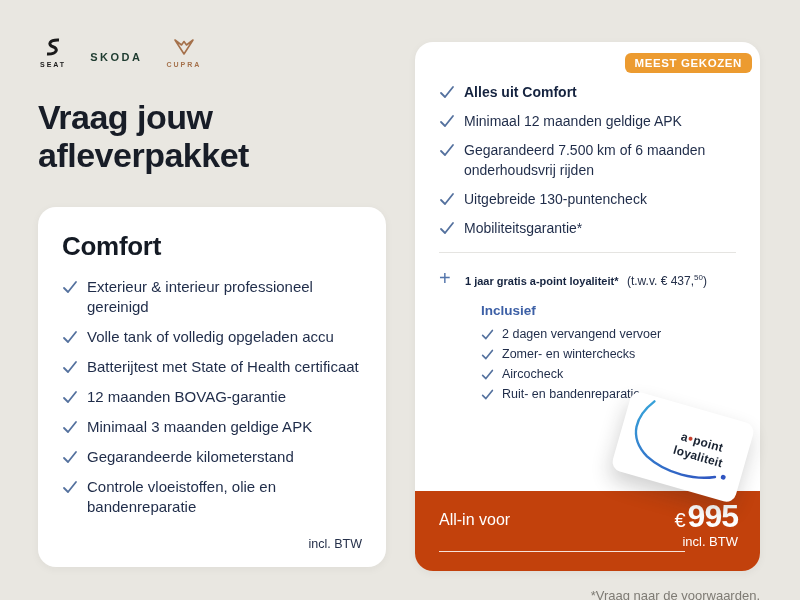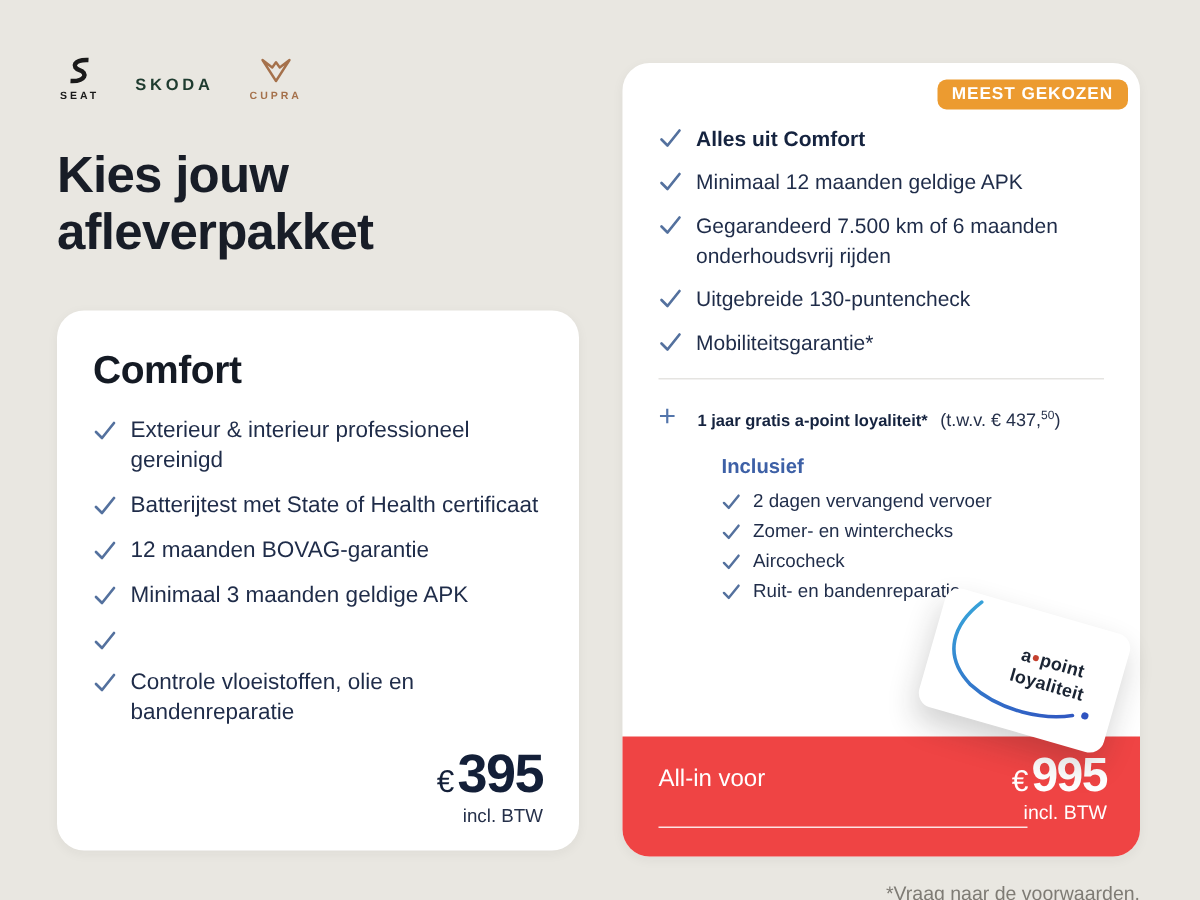--- a/index.html
+++ b/index.html
@@ -78,21 +78,21 @@
     position:absolute;right:8px;top:24px;width:78px;text-align:center;
     font-size:12px;font-weight:bold;color:#1A2433;line-height:15px;letter-spacing:0.2px;
   }
   .loyalty-dot{
     display:inline-block;width:4px;height:4px;border-radius:50%;
     background:#C5402E;margin:0 1px 1px 1px;vertical-align:middle;
   }
   
   .allin-bar{
     position:absolute;left:0;right:0;bottom:0;height:80px;
-    background:#ef4444;border-radius:0 0 18px 18px;color:#FFFFFF;z-index:1;margin-top:24px;
+    background:#c2410c;border-radius:0 0 18px 18px;color:#FFFFFF;z-index:1;margin-top:24px;
   }
   .allin-label{position:absolute;left:24px;top:20px;font-size:16px;}
   .allin-rule{position:absolute;left:24px;bottom:19px;width:246px;border-top:1px solid rgba(255,255,255,0.85);}
   .allin-price{position:absolute;right:22px;top:9px;text-align:right;}
   .allin-price .euro{font-size:20px;}
   .allin-price .amount{font-size:32px;}
   .allin-price .price-note{color:#FFFFFF;font-size:13px;margin-top:2px;}
   
   .disclaimer{position:absolute;right:40px;top:588px;font-size:13px;color:#7E7B74;}
 </style>
@@ -115,69 +115,73 @@
     <div class="glyph">
       <svg width="26" height="20" viewBox="0 0 26 20" fill="none">
         <path d="M13 17 L4 3 L10.5 8 L13 4.5 L15.5 8 L22 3 Z" fill="none" stroke="#A5714B" stroke-width="1.6" stroke-linejoin="round"></path>
       </svg>
     </div>
     <div class="wordmark">CUPRA</div>
   </div>
 </div>
 
 <div class="page-title">
-  <div>Kies jouw</div>
+  <div>Vraag jouw</div>
   <div>afleverpakket</div>
 </div>
 
 <div class="card card-comfort">
   <div class="card-inner">
     <div class="card-title">Comfort</div>
     <ul class="features">
       <li>
         <svg class="check" width="16" height="16" viewBox="0 0 16 16">
             <path d="M2 9 L6 13 L14 3" stroke="#54719E" stroke-width="1.8" fill="none" stroke-linecap="round" stroke-linejoin="round"></path>
           </svg>
         <span class="txt">Exterieur &amp; interieur professioneel gereinigd</span>
       </li>
       <li>
         <svg class="check" width="16" height="16" viewBox="0 0 16 16">
             <path d="M2 9 L6 13 L14 3" stroke="#54719E" stroke-width="1.8" fill="none" stroke-linecap="round" stroke-linejoin="round"></path>
           </svg>
+        <span class="txt">Volle tank of volledig opgeladen accu</span>
+      </li>
+      <li>
+        <svg class="check" width="16" height="16" viewBox="0 0 16 16">
+            <path d="M2 9 L6 13 L14 3" stroke="#54719E" stroke-width="1.8" fill="none" stroke-linecap="round" stroke-linejoin="round"></path>
+          </svg>
         <span class="txt">Batterijtest met State of Health certificaat</span>
       </li>
       <li>
         <svg class="check" width="16" height="16" viewBox="0 0 16 16">
             <path d="M2 9 L6 13 L14 3" stroke="#54719E" stroke-width="1.8" fill="none" stroke-linecap="round" stroke-linejoin="round"></path>
           </svg>
         <span class="txt">12 maanden BOVAG-garantie</span>
       </li>
       <li>
         <svg class="check" width="16" height="16" viewBox="0 0 16 16">
             <path d="M2 9 L6 13 L14 3" stroke="#54719E" stroke-width="1.8" fill="none" stroke-linecap="round" stroke-linejoin="round"></path>
           </svg>
         <span class="txt">Minimaal 3 maanden geldige APK</span>
       </li>
       <li>
         <svg class="check" width="16" height="16" viewBox="0 0 16 16">
             <path d="M2 9 L6 13 L14 3" stroke="#54719E" stroke-width="1.8" fill="none" stroke-linecap="round" stroke-linejoin="round"></path>
           </svg>
+        <span class="txt">Gegarandeerde kilometerstand</span>
       </li>
       <li style="max-width:240px;">
         <svg class="check" width="16" height="16" viewBox="0 0 16 16">
             <path d="M2 9 L6 13 L14 3" stroke="#54719E" stroke-width="1.8" fill="none" stroke-linecap="round" stroke-linejoin="round"></path>
           </svg>
         <span class="txt">Controle vloeistoffen, olie en bandenreparatie</span>
       </li>
     </ul>
   </div>
   <div class="price-block">
-    <div class="price-line">
-      <span class="euro">€</span><span class="amount">395</span>
-    </div>
     <div class="price-note">incl. BTW</div>
   </div>
 </div>
 
 <div class="card card-zekerheid">
   <div class="badge">MEEST GEKOZEN</div>
   <div class="card-inner">
     <ul class="features">
       <li class="bold">
         <svg class="check" width="16" height="16" viewBox="0 0 16 16">

